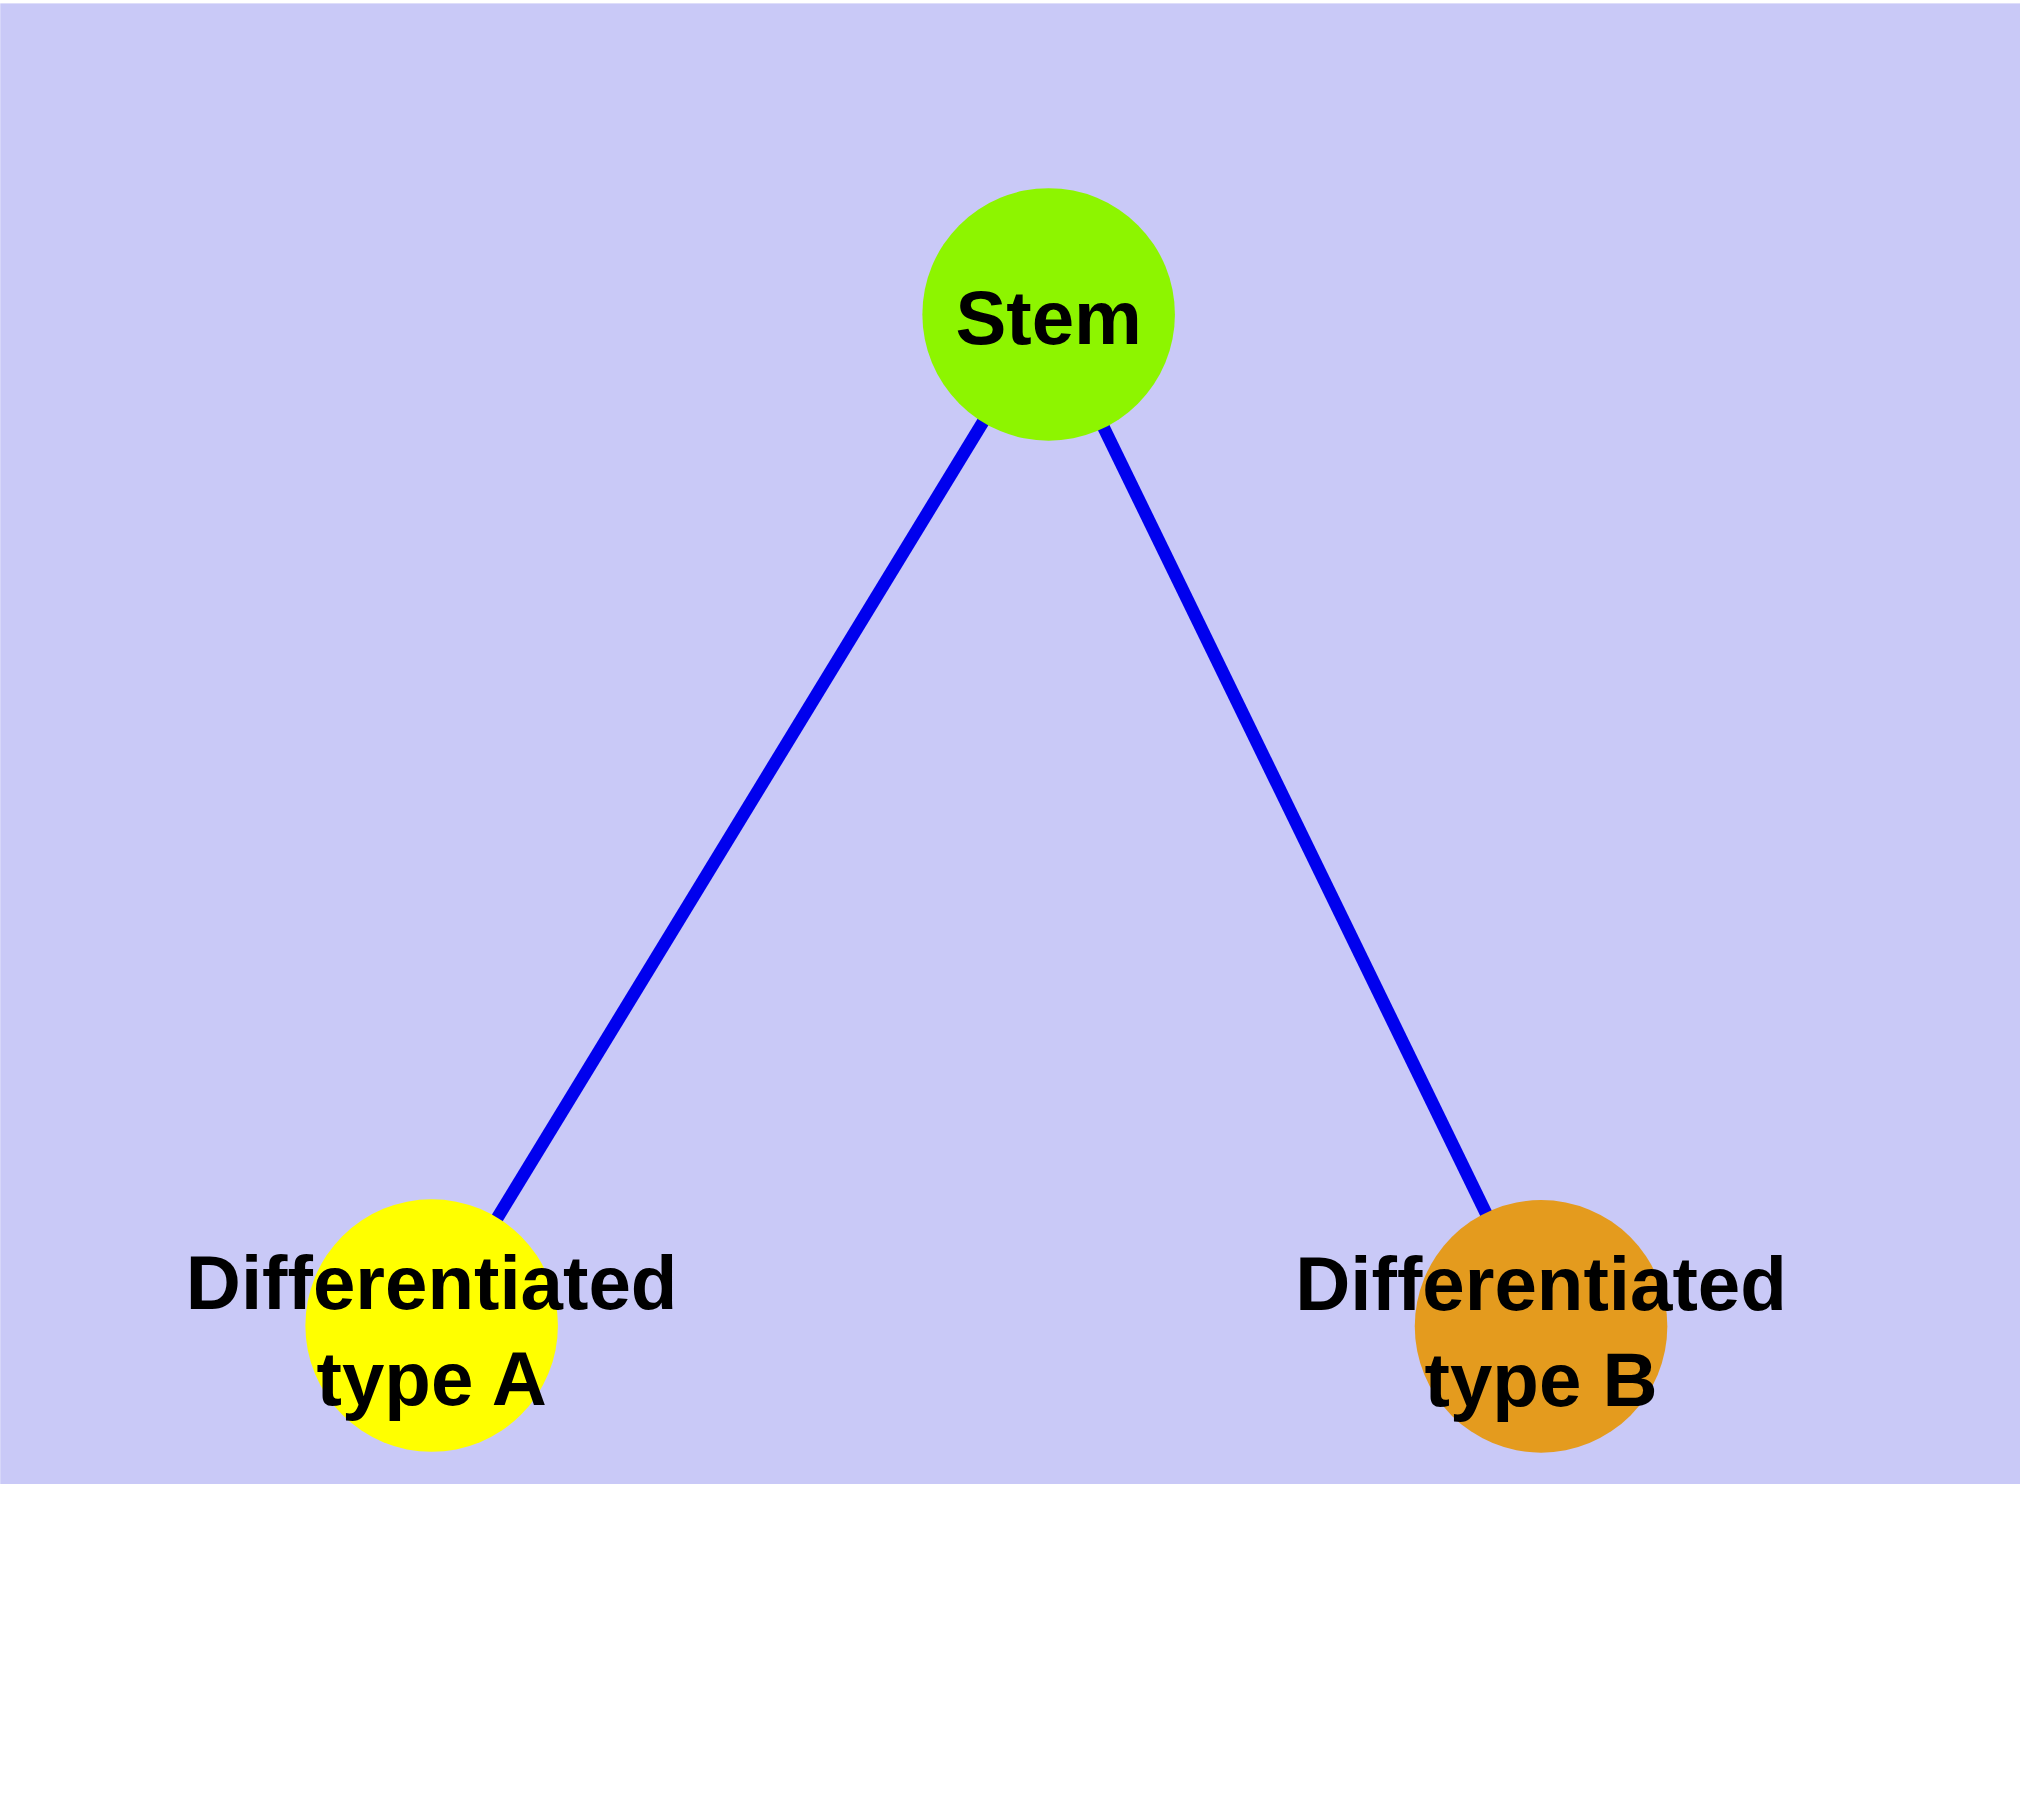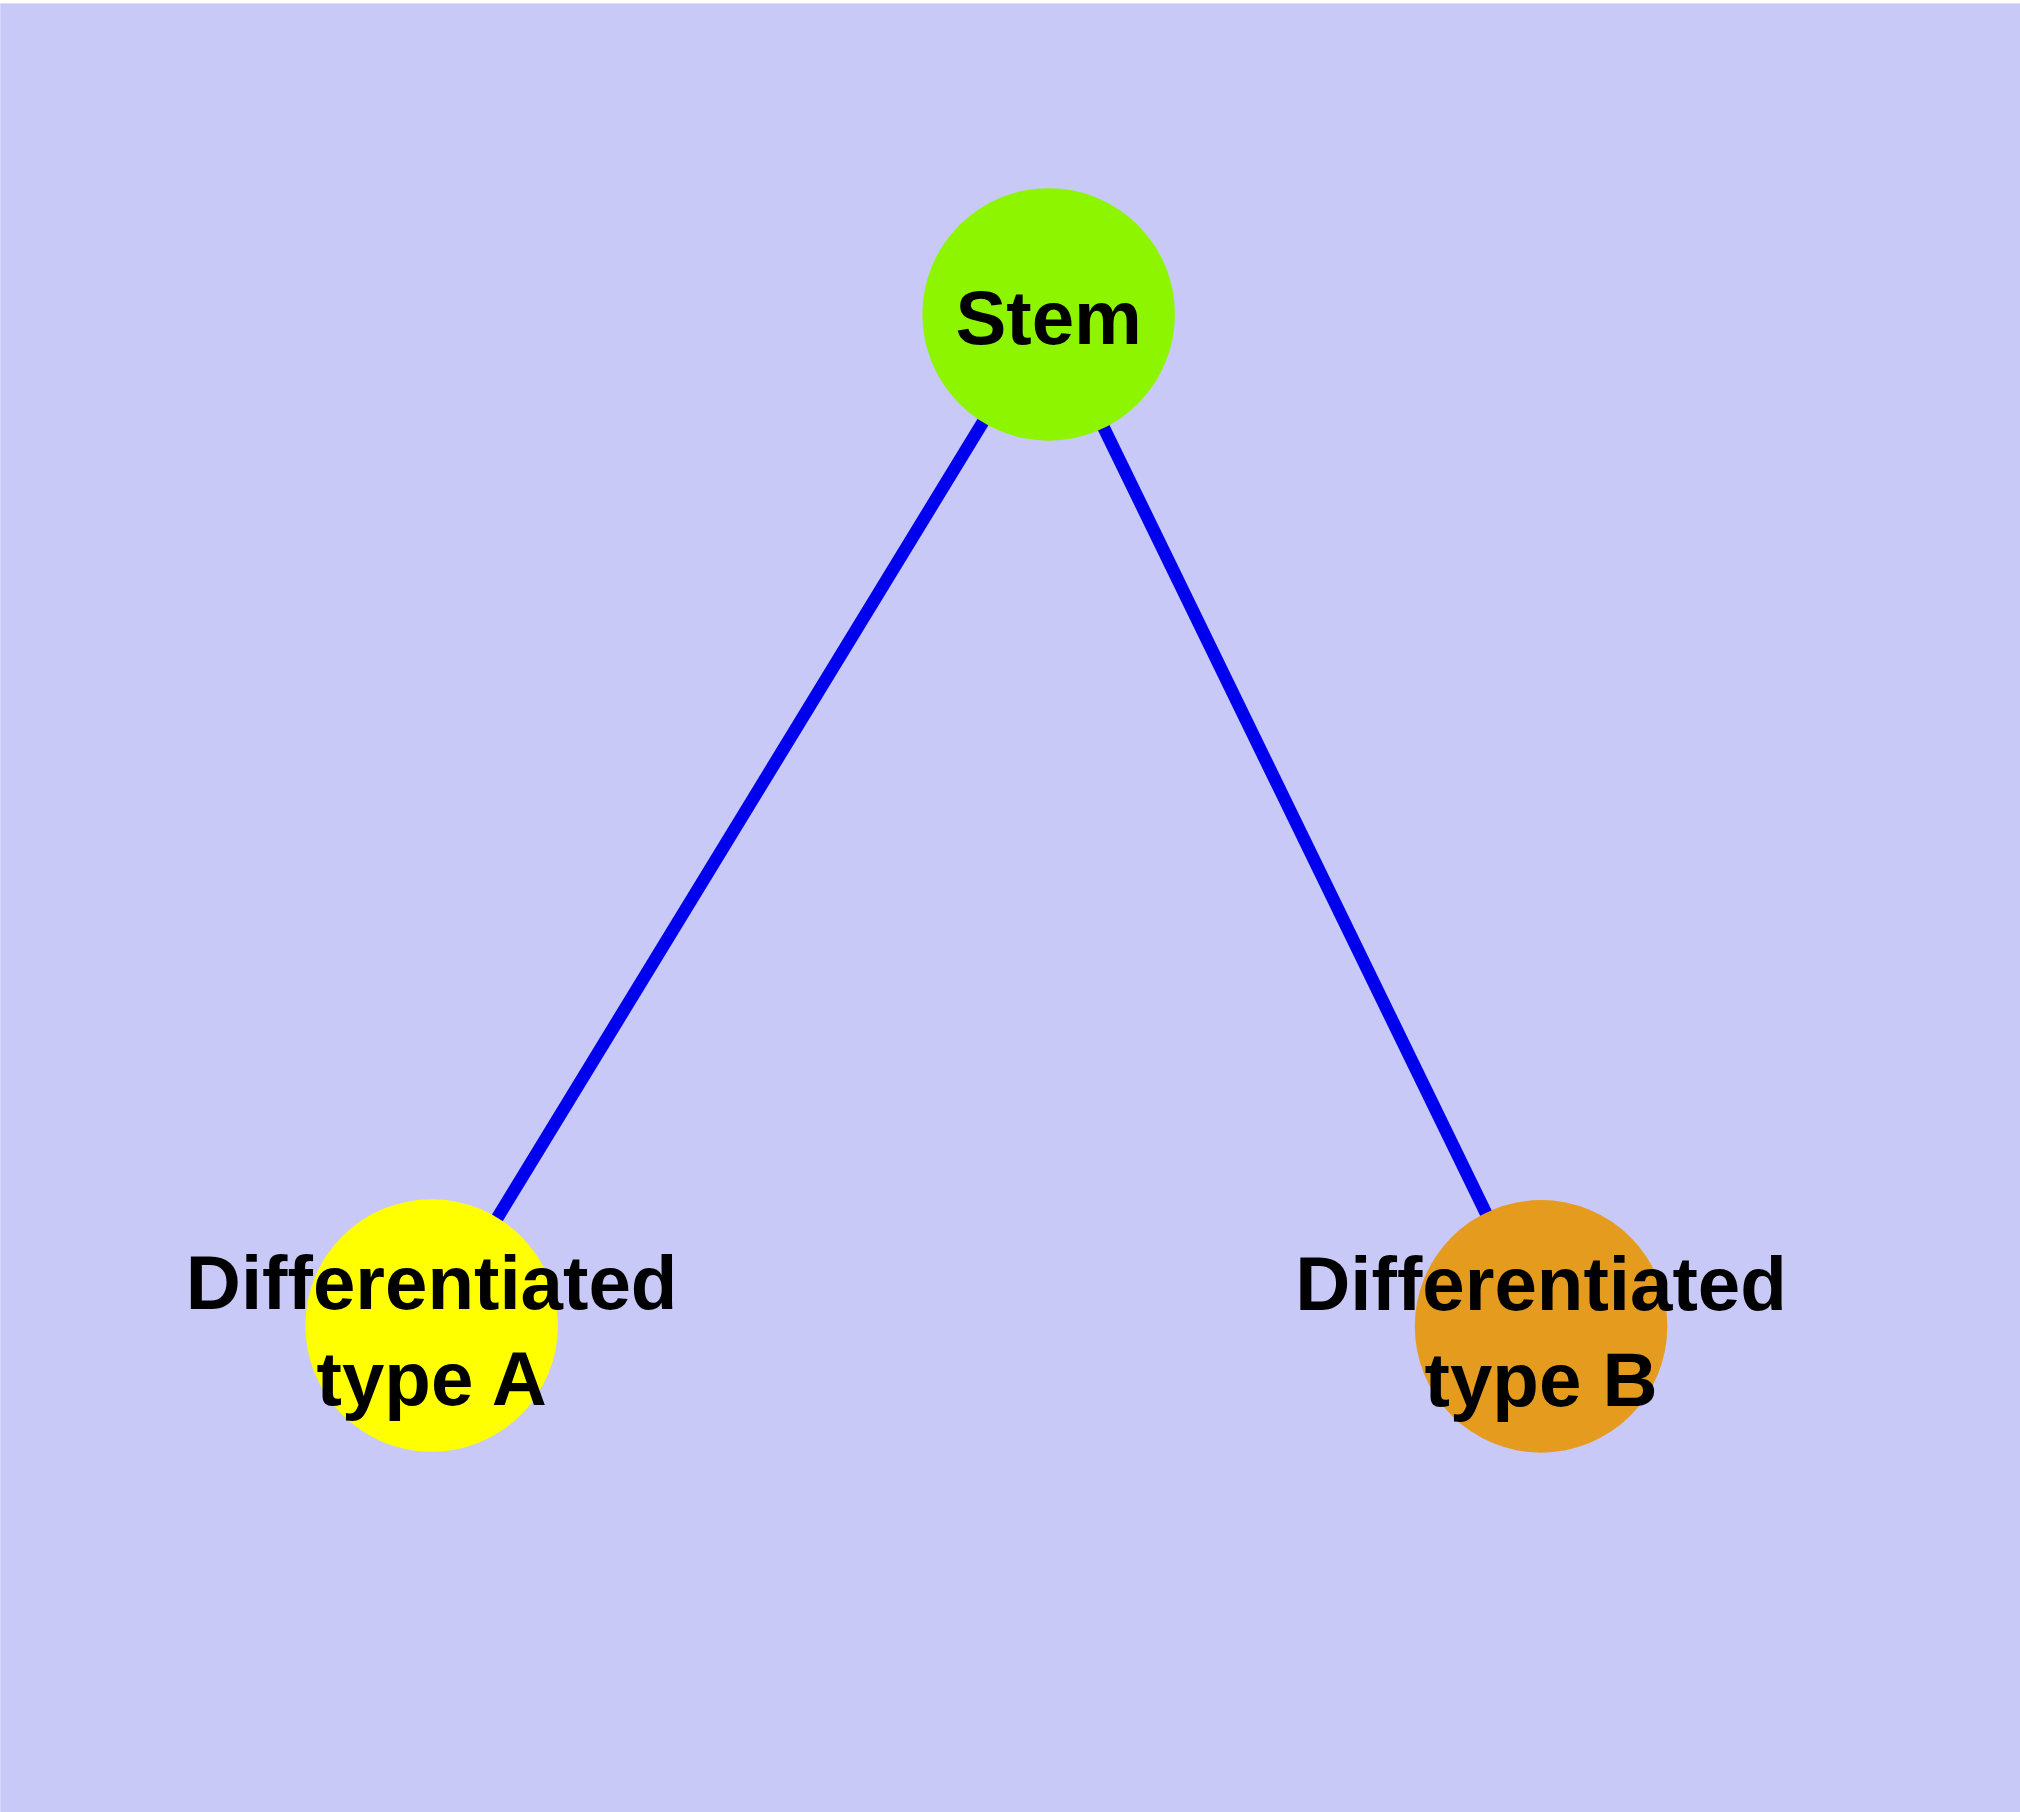--- a/index.html
+++ b/index.html
@@ -2,21 +2,21 @@
 <html style="font-size:13.6px"><head>
 <meta charset="utf-8">
 <style>
   html, body {
     margin: 0;
     padding: 0;
     background: #ffffff;
   }
   .stage {
     width: 2021px;
-    height: 1812px;
+    height: 1484px;
     position: relative;
   }
   svg {
     display: block;
     width: 2021px;
     height: 1812px;
   }
   .node-label {
     font-family: "Liberation Sans", sans-serif;
     font-weight: 700;

